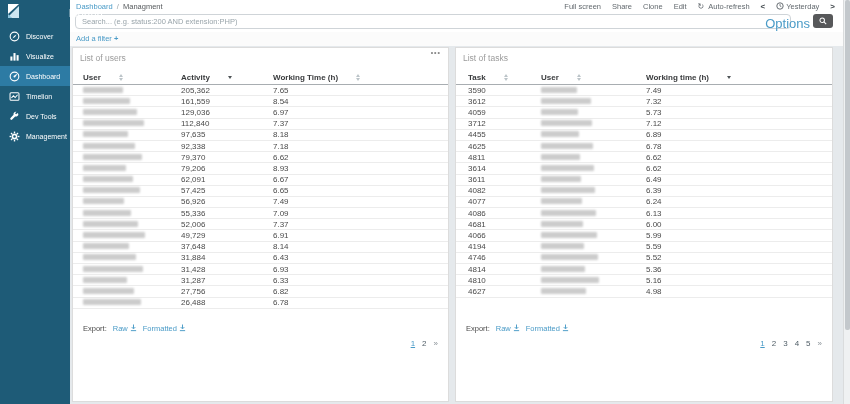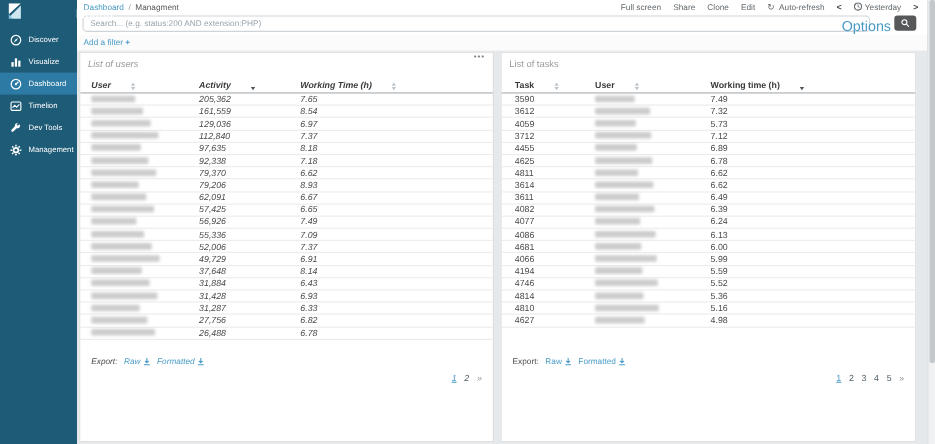--- a/index.html
+++ b/index.html
@@ -34,43 +34,43 @@
   .search-input::placeholder { color:#9aa5ab; }
   .options-link { position:absolute; right:33px; top:3px; font-size:13px; color:#4a9bc7; cursor:pointer; }
   .search-btn { position:absolute; right:10px; top:1px; width:20px; height:14px; background:#57585a; border-radius:3px; display:flex; align-items:center; justify-content:center; cursor:pointer; }
 
   .filterrow { position:absolute; left:0; top:32px; right:0; height:14px; background:#fbfbfb; }
   .add-filter { position:absolute; left:6px; top:2px; font-size:7.5px; color:#4a9bc7; cursor:pointer; }
   .add-filter b { font-weight:bold; }
 
   .grid { position:absolute; left:0; top:46px; right:0; bottom:0; background:#e5e9ec; }
   .panel { position:absolute; top:1px; bottom:2px; background:#fff; border:1px solid #dcdcdc; }
-  .panel.users { left:2px; width:377px;font-style:italic; }
+  .panel.users { left:2px; width:377px; }
   .panel.tasks { left:385px; width:378px; }
   .panel-title { position:absolute; left:7px; top:5px; font-size:8.5px; color:#9b9b9b; }
   .panel-menu { position:absolute; right:7px; top:1px; font-size:7px; color:#868686; letter-spacing:1px; font-weight:bold; cursor:pointer; }
 
   .tbl { position:absolute; left:0; right:0; top:23px; }
   .trow { display:flex; align-items:center; height:11.2px; border-bottom:1px solid #ececec; font-size:8px; color:#4a4a4a; }
   .thead { height:14px; border-bottom:1px solid #a8adb1; font-weight:bold; color:#393b3d; }
   .users .trow { padding:0 8px 0 10px; }
   .tasks .trow { padding:0 8px 0 12px; }
   .users .c1 { width:98px; } .users .c2 { width:92px; } .users .c3 { flex:1; }
   .tasks .c1 { width:73px; } .tasks .c2 { width:105px; } .tasks .c3 { flex:1; }
-  .hcell { display:flex; align-items:flex-end; gap:18px; cursor:pointer; }
+  .hcell { display:flex; align-items:center; gap:18px; cursor:pointer; }
 
   .redact { display:inline-block; height:6px; background:#cccccc; border-radius:1px; filter:blur(1.3px); }
 
   .sort-both { display:inline-flex; flex-direction:column; align-items:center; gap:1px; }
   .tri-u { width:0; height:0; border-left:2.5px solid transparent; border-right:2.5px solid transparent; border-bottom:3.5px solid #bcc4c9; }
   .tri-d { width:0; height:0; border-left:2.5px solid transparent; border-right:2.5px solid transparent; border-top:3.5px solid #bcc4c9; }
   .sort-desc .tri-d { border-top-color:#4f5457; }
 
   .export { position:absolute; left:10px; top:276px; font-size:7.5px; color:#4a4a4a; display:flex; align-items:center; gap:6px; }
-  .export .xlink { color:#4a9bc7; cursor:pointer; display:flex; align-items:center; gap:2px; }
+  .export .xlink { color:#4a9bc7; cursor:pointer; display:flex; gap:2px; }
   .pager { position:absolute; right:10px; top:291px; font-size:8px; display:flex; gap:7px; }
   .pager .page { color:#4f5d66; cursor:pointer; }
   .pager .page.active { color:#4a9bc7; text-decoration:underline; }
   .pager .page.nextp { color:#8a9298; }
 
   
   .scrollbar { position:absolute; right:0; top:0; width:7px; height:404px; background:#eff1f2; border-left:1px solid #dadcdd; }
   .scroll-thumb { position:absolute; left:1px; top:0; width:5px; height:330px; background:#c3c8cc; border-radius:2px; }
 </style>
 </head>

